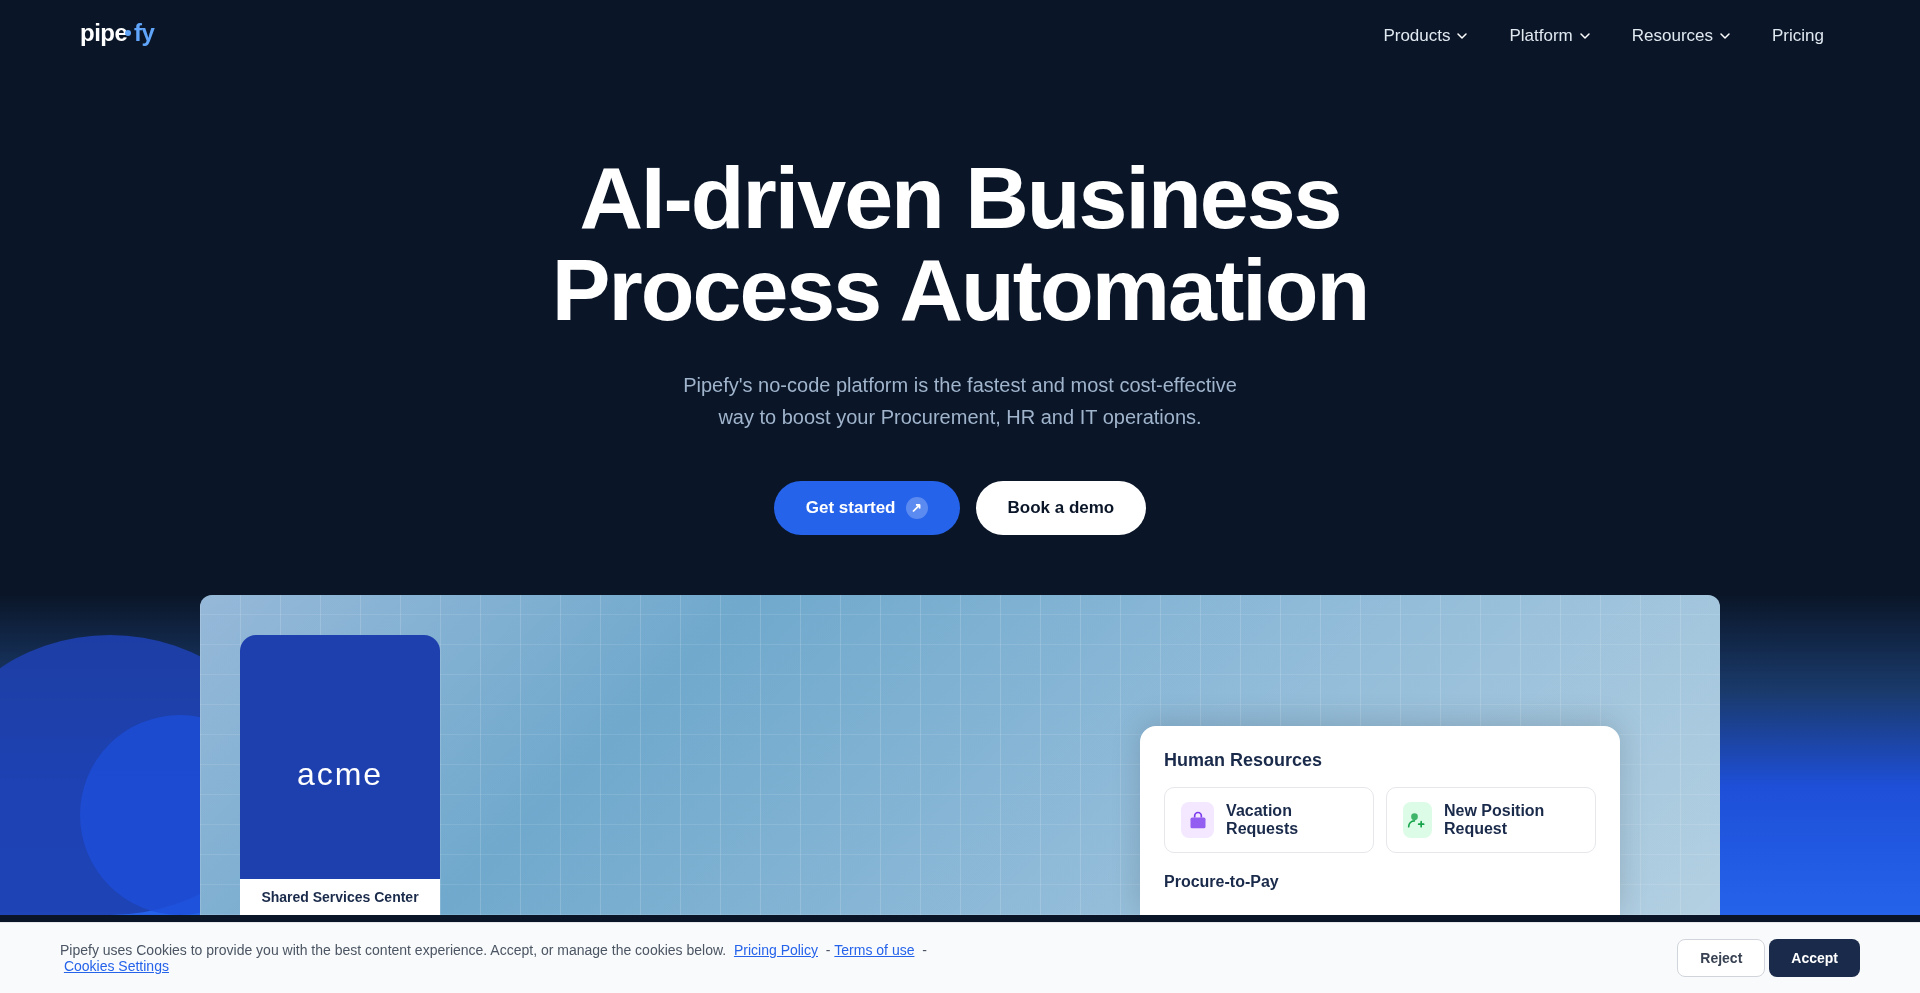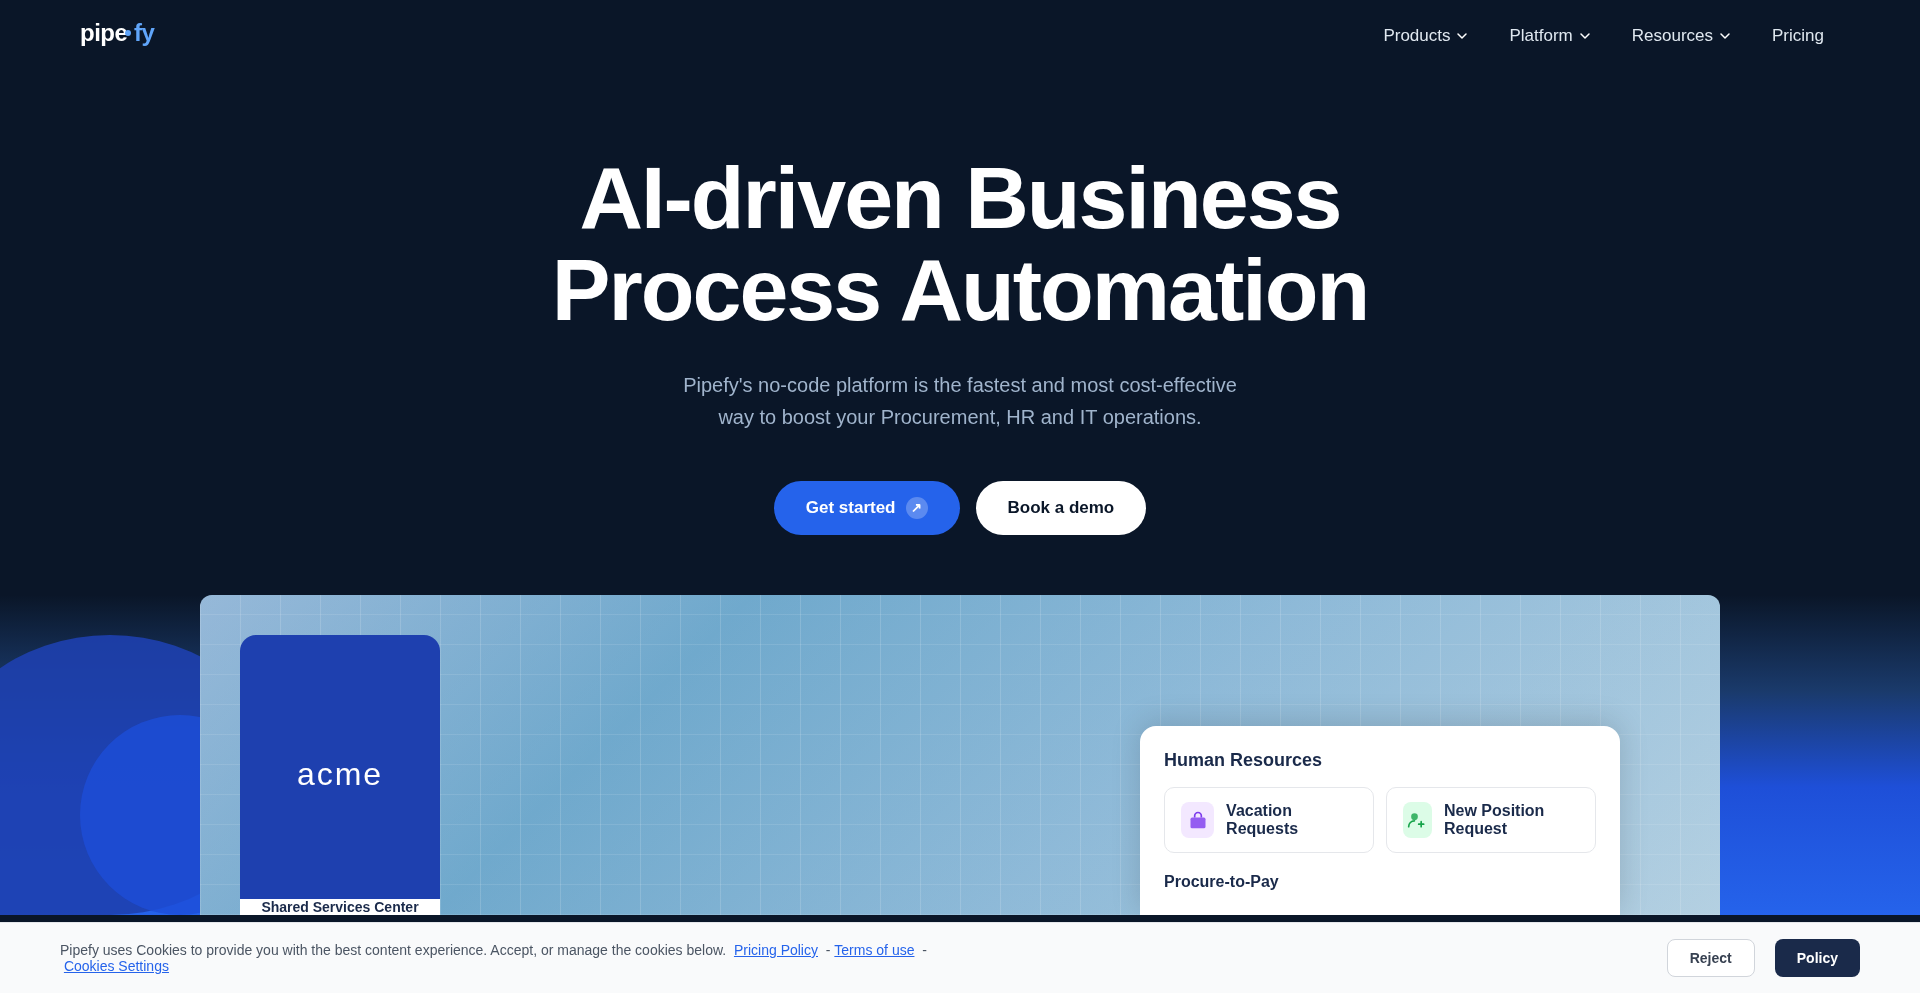--- a/index.html
+++ b/index.html
@@ -219,21 +219,21 @@
       color: white;
       font-size: 32px;
       font-weight: 300;
       letter-spacing: 2px;
     }
     .shared-services-label {
       position: absolute;
       bottom: 0;
       width: 100%;
       background: white;
-      padding: 0 16px;
+      padding: 10px 16px;
       font-size: 14px;
       font-weight: 600;
       color: #1a2a4a;
       text-align: center;
       border-radius: 0;
     }
 
     
     .hr-card {
       position: absolute;
@@ -307,21 +307,21 @@
     .cookie-text {
       flex: 1;
       max-width: 900px;
     }
     .cookie-text a {
       color: #2563eb;
       text-decoration: underline;
     }
     .cookie-actions {
       display: flex;
-      gap: 20px;
+      gap: 4px;
     }
     .btn-reject {
       background: white;
       color: #374151;
       border: 1.5px solid #d1d5db;
       padding: 10px 22px;
       border-radius: 8px;
       font-size: 14px;
       font-weight: 600;
       cursor: pointer;
@@ -443,15 +443,15 @@
 
 <div class="cookie-banner">
   <div class="cookie-text">
     <span>Pipefy uses Cookies to provide you with the best content experience. Accept, or manage the cookies below.</span>
     &nbsp;<a href="#">Pricing Policy</a>
     &nbsp;-&nbsp;<a href="#">Terms of use</a>
     &nbsp;-&nbsp;<a href="#">Cookies Settings</a>
   </div>
   <div class="cookie-actions">
     <button class="btn-reject">Reject</button>
-    <button class="btn-accept">Policy</button>
+    <button class="btn-accept">Accept</button>
   </div>
 </div>
 
 </body></html>

